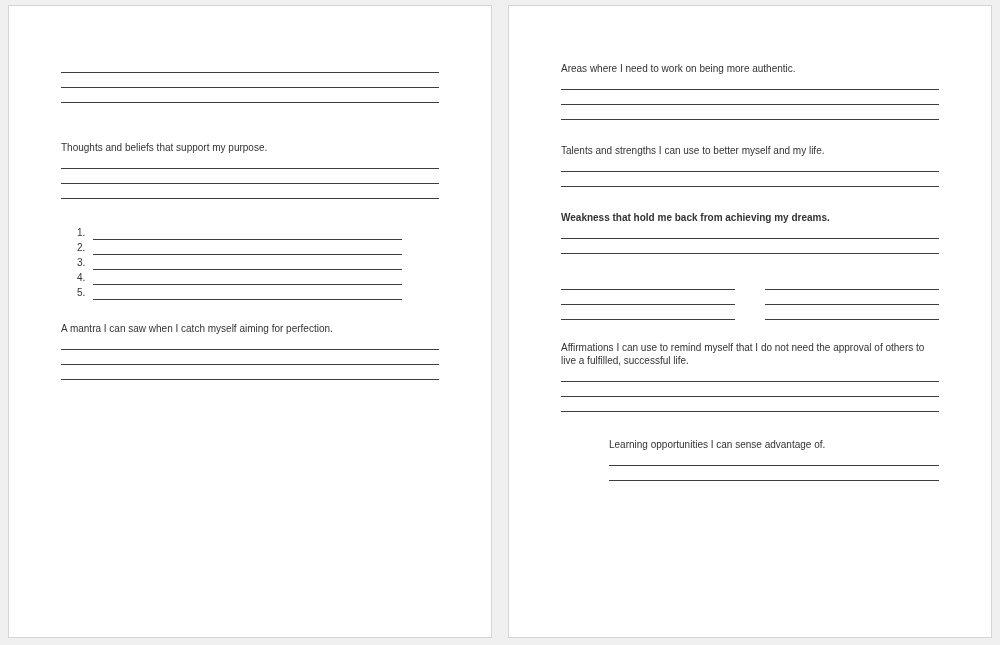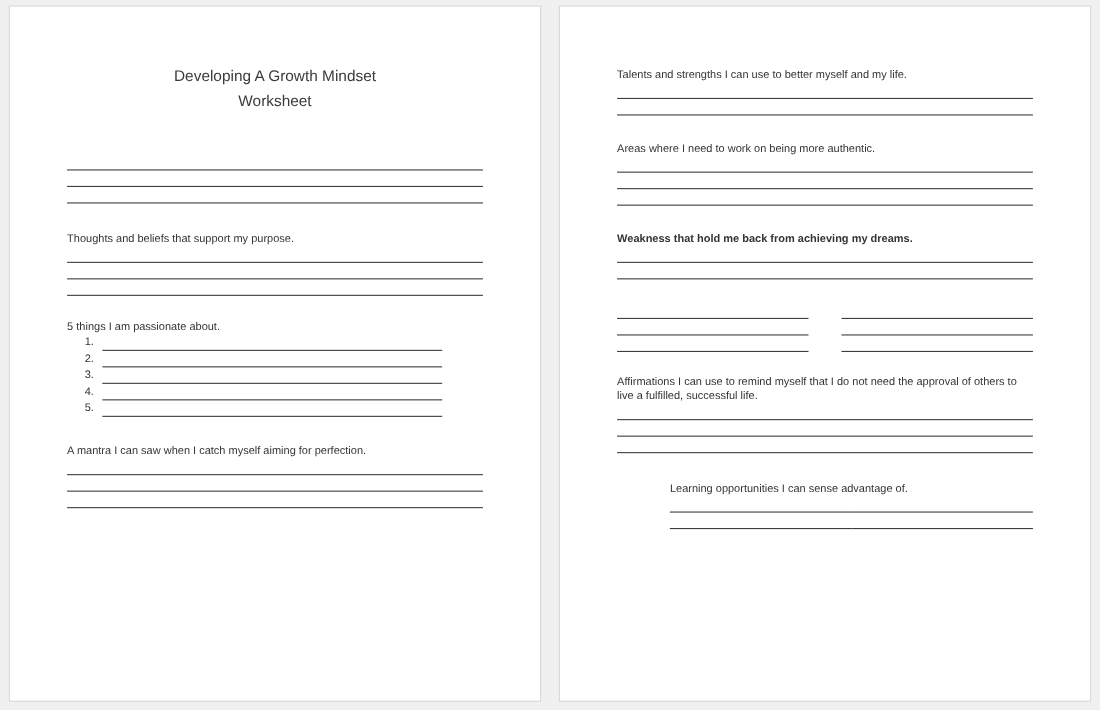--- a/index.html
+++ b/index.html
@@ -91,37 +91,32 @@
     width: 174px;
     height: 14px;
     border-bottom: 1px solid #3d3d3d;
   }
 </style>
 </head>
 <body>
 
 <div class="canvas">
   <div class="page page-one">
-      <div class="section sec-title">
-        <div class="doc-title">Developing A Growth Mindset</div>
-        <div class="doc-subtitle">Worksheet</div>
-      </div>
       <div class="section sec-prompt">
         <div class="wline"></div>
         <div class="wline"></div>
         <div class="wline"></div>
       </div>
       <div class="section sec-prompt">
         <p class="label">Thoughts and beliefs that support my purpose.</p>
         <div class="wline"></div>
         <div class="wline"></div>
         <div class="wline"></div>
       </div>
       <div class="section sec-numbered">
-        <p class="label">5 things I am passionate about.</p>
         <div class="nrow">
           <span class="nnum">1.</span>
           <span class="nline"></span>
         </div>
         <div class="nrow">
           <span class="nnum">2.</span>
           <span class="nline"></span>
         </div>
         <div class="nrow">
           <span class="nnum">3.</span>
@@ -138,27 +133,27 @@
       </div>
       <div class="section sec-prompt">
         <p class="label">A mantra I can saw when I catch myself aiming for perfection.</p>
         <div class="wline"></div>
         <div class="wline"></div>
         <div class="wline"></div>
       </div>
     </div>
   <div class="page page-two">
       <div class="section sec-prompt">
-        <p class="label">Talents and strengths I can use to better myself and my life.</p>
+        <p class="label">Areas where I need to work on being more authentic.</p>
+        <div class="wline"></div>
         <div class="wline"></div>
         <div class="wline"></div>
       </div>
       <div class="section sec-prompt">
-        <p class="label">Areas where I need to work on being more authentic.</p>
-        <div class="wline"></div>
+        <p class="label">Talents and strengths I can use to better myself and my life.</p>
         <div class="wline"></div>
         <div class="wline"></div>
       </div>
       <div class="section sec-prompt">
         <p class="label">Weakness that hold me back from achieving my dreams.</p>
         <div class="wline"></div>
         <div class="wline"></div>
       </div>
       <div class="section sec-twocol">
         <div class="tcrow">

